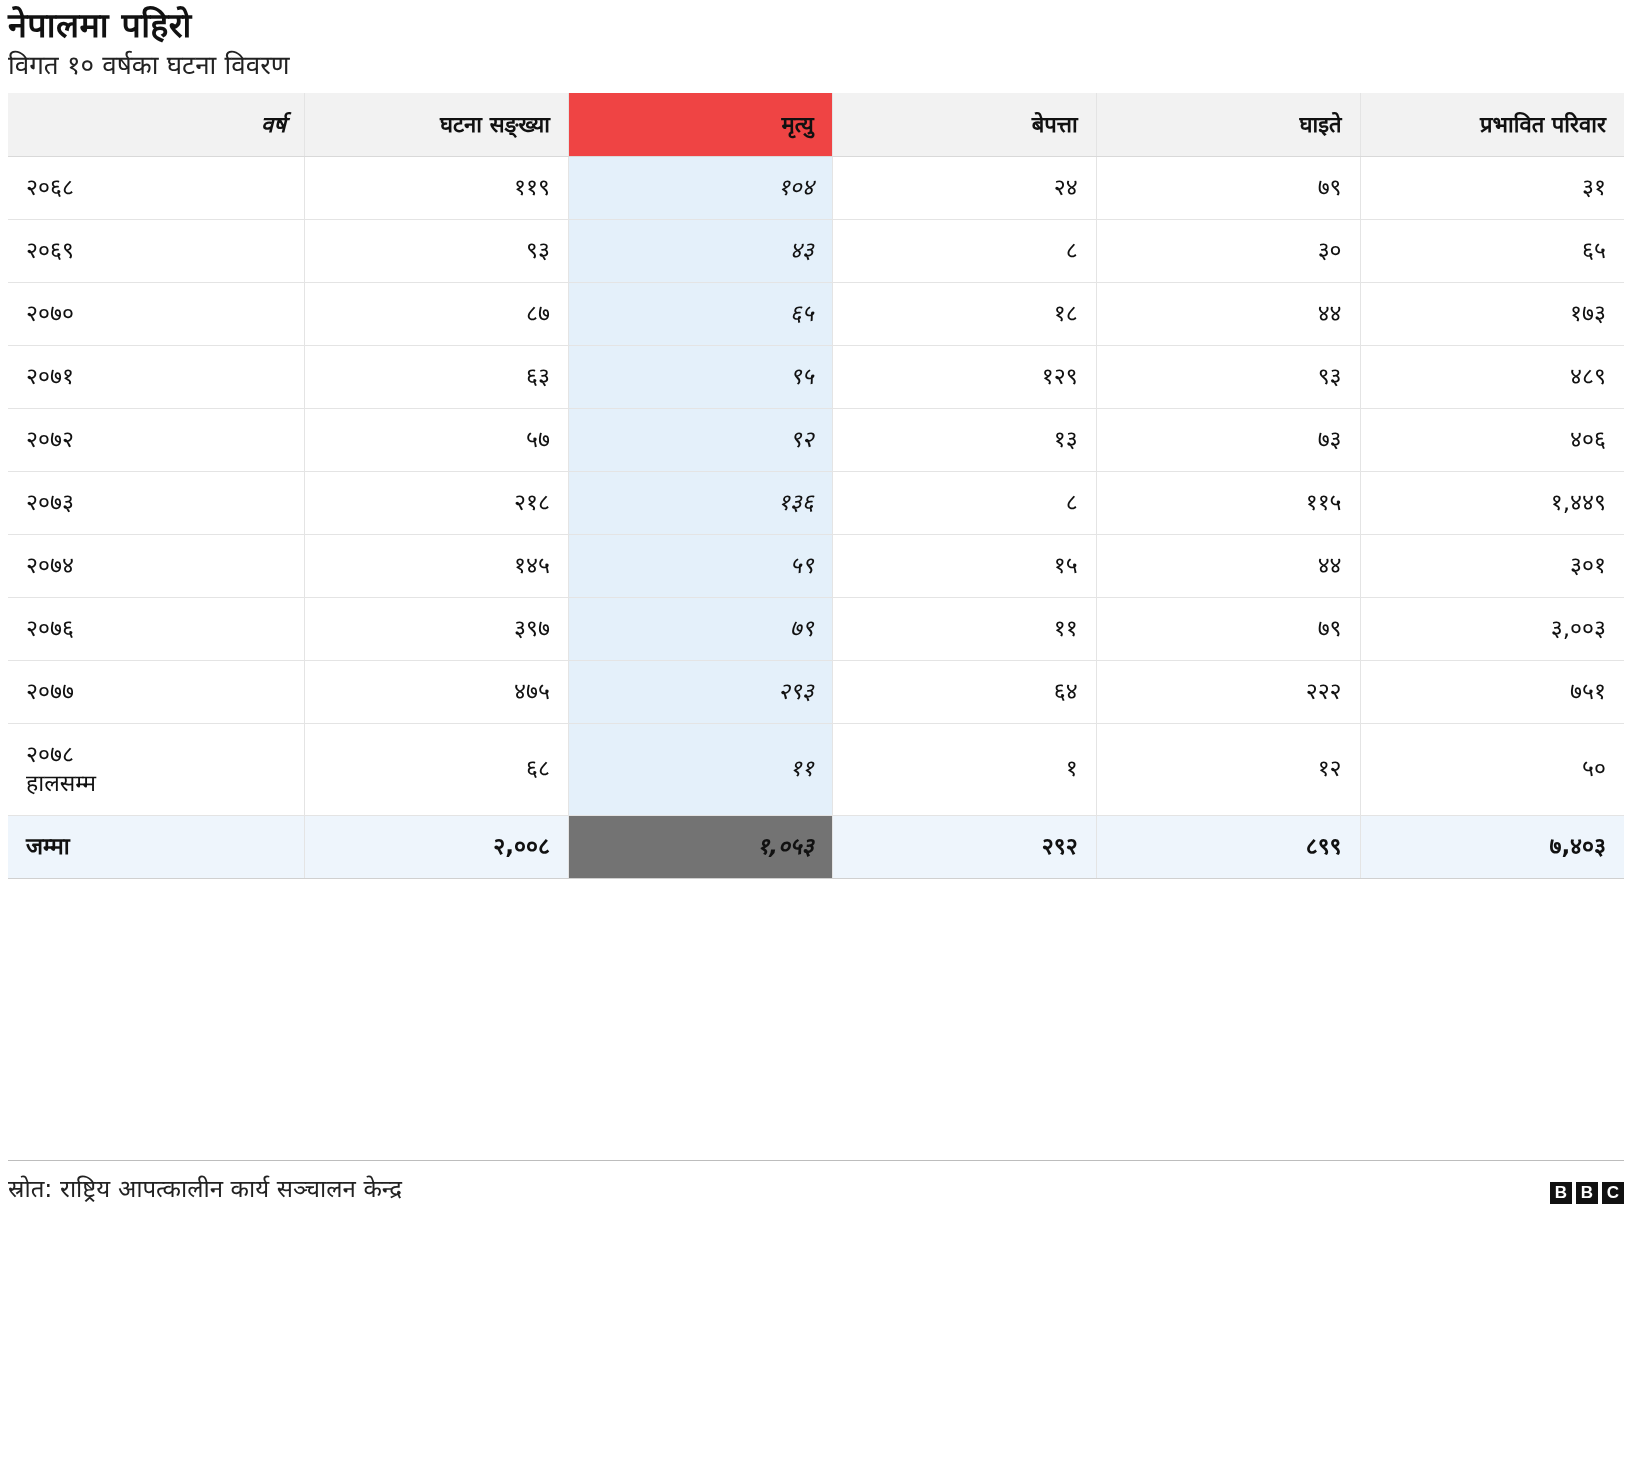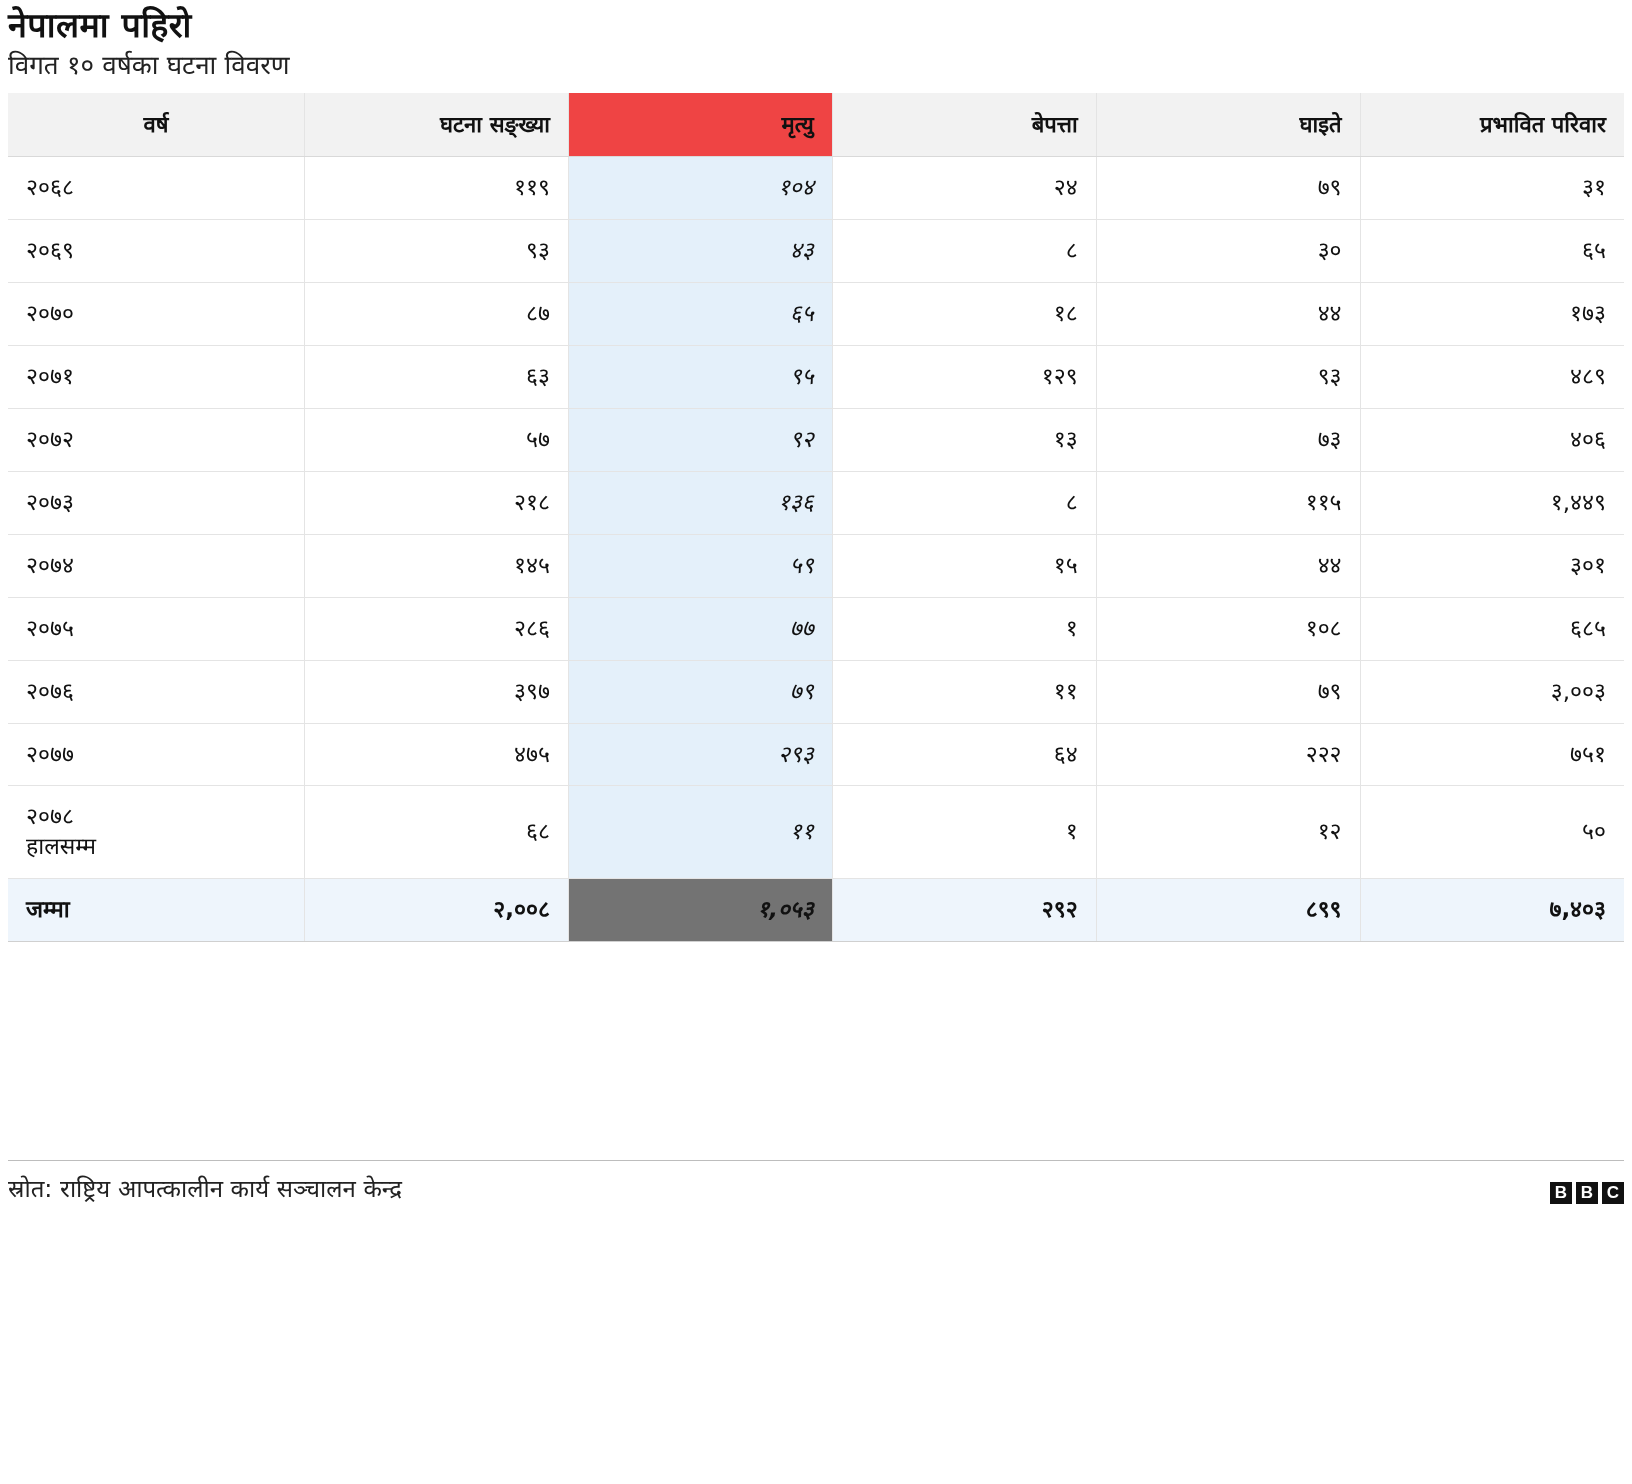--- a/index.html
+++ b/index.html
@@ -47,22 +47,23 @@
     font-size: 22px;
     font-weight: bold;
     color: #111111;
     padding: 18px 18px;
     vertical-align: middle;
     border-bottom: 1px solid #d9d9d9;
     border-right: 1px solid #e4e4e4;
     line-height: 1.25;
   }
   thead th.col-year {
-    text-align: center;
+    text-align: right;
     width: 260px;
+    font-style: italic;
   }
   thead th.num {
     text-align: right;
   }
   thead th.highlight {
     background: #ef4444;
     margin-left: 48px;
   }
   thead th:last-child {
     border-right: none;
@@ -197,28 +198,20 @@
         <td class="num">११५</td>
         <td class="num">१,४४९</td>
       </tr>
       <tr>
         <td class="col-year">२०७४</td>
         <td class="num">१४५</td>
         <td class="num highlight">५९</td>
         <td class="num">१५</td>
         <td class="num">४४</td>
         <td class="num">३०१</td>
-      </tr>
-      <tr>
-        <td class="col-year">२०७५</td>
-        <td class="num">२८६</td>
-        <td class="num highlight">७७</td>
-        <td class="num">१</td>
-        <td class="num">१०८</td>
-        <td class="num">६८५</td>
       </tr>
       <tr>
         <td class="col-year">२०७६</td>
         <td class="num">३९७</td>
         <td class="num highlight">७९</td>
         <td class="num">११</td>
         <td class="num">७९</td>
         <td class="num">३,००३</td>
       </tr>
       <tr>

